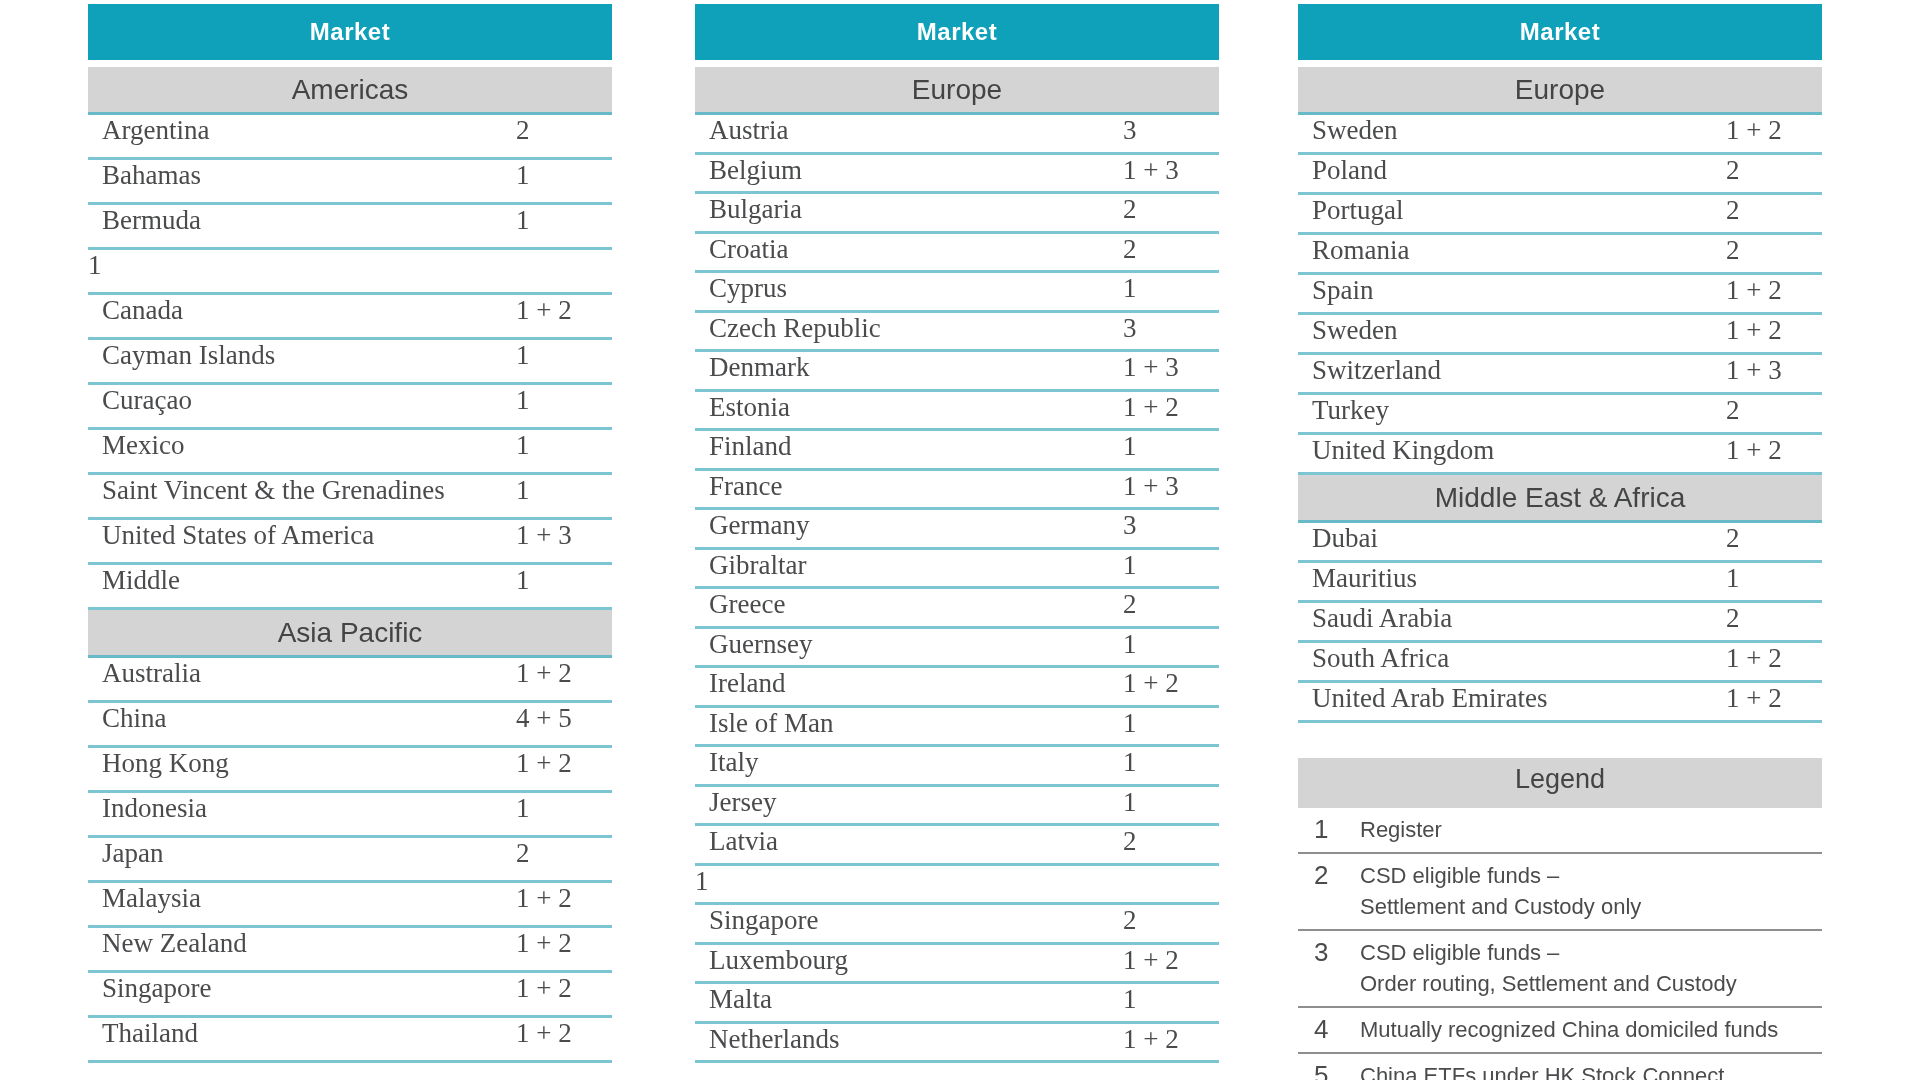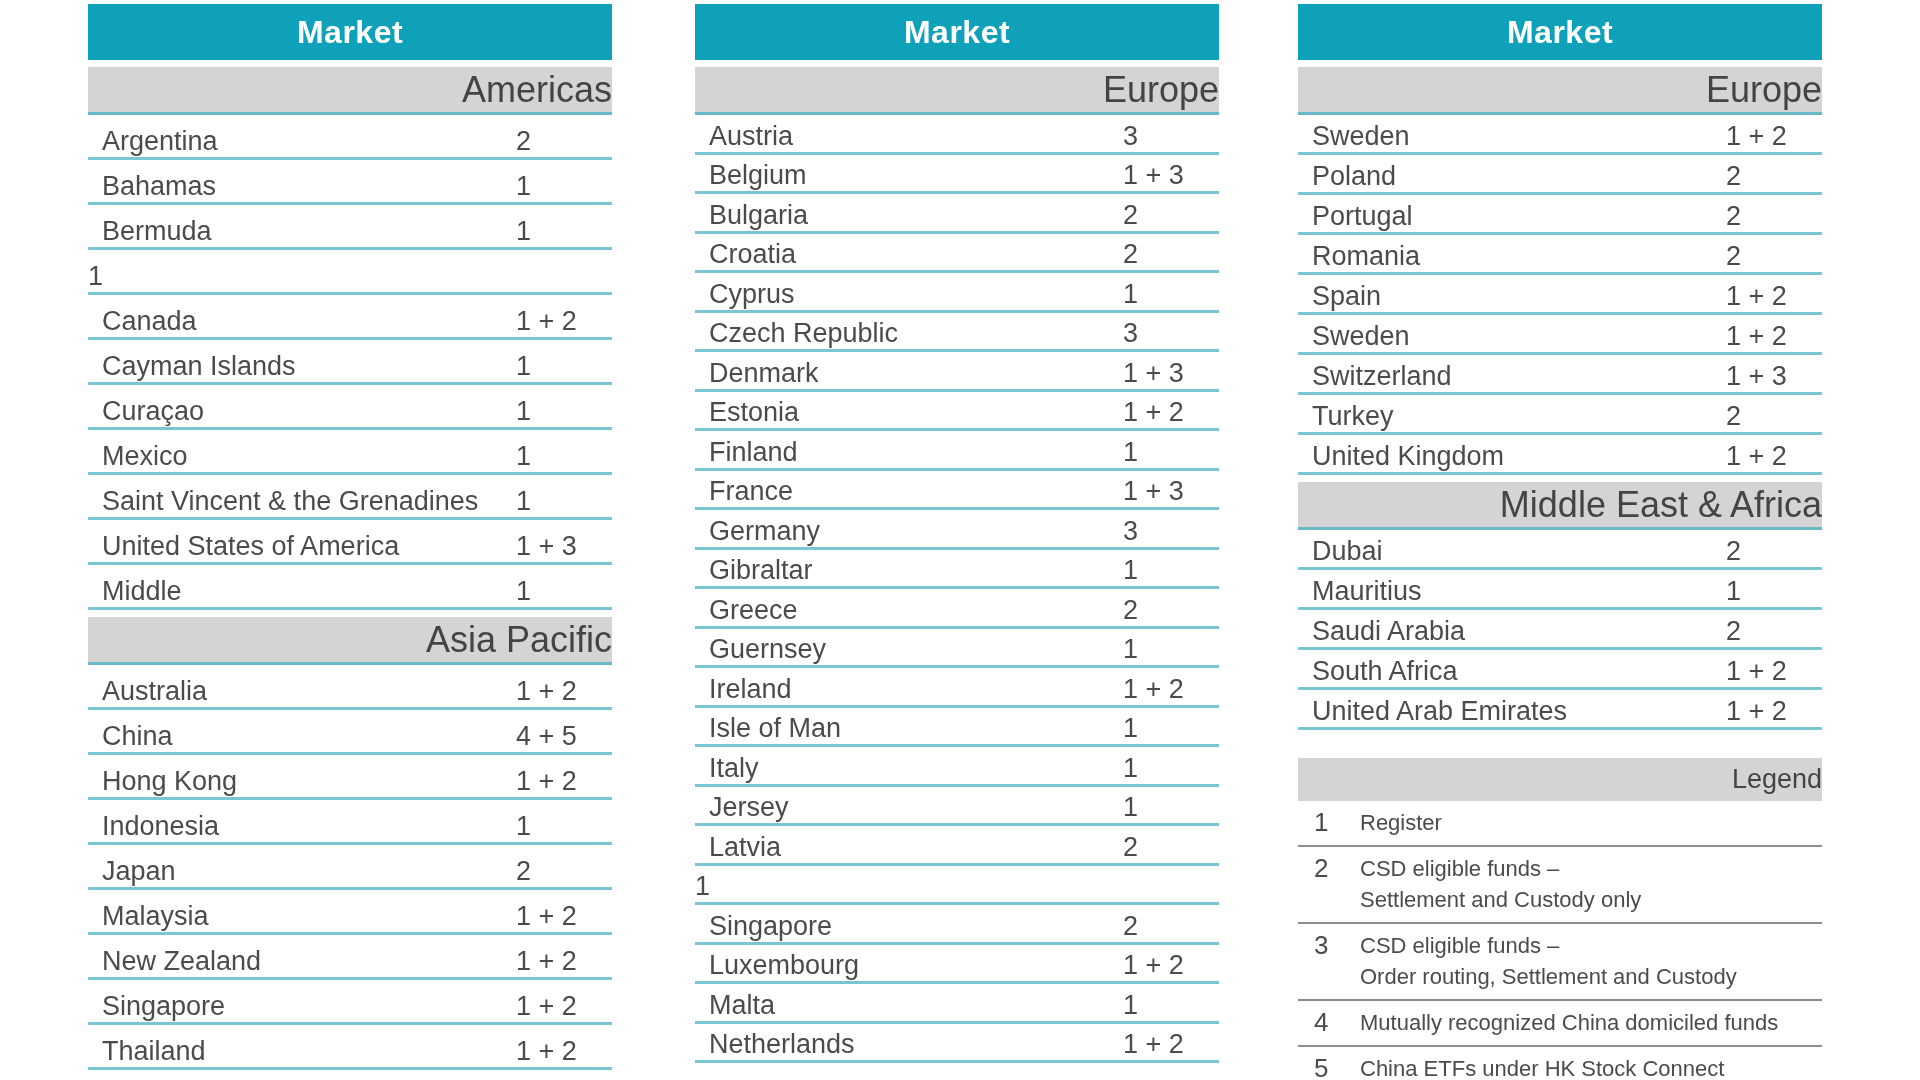--- a/index.html
+++ b/index.html
@@ -25,66 +25,66 @@
     width:524px;
   }
   .table--1{ left:88px;  --rh:45px;  }
   .table--2{ left:695px; --rh:39.5px;}
   .table--3{ left:1298px;--rh:40px;  }
 
   .table-title{
     height:56px; line-height:56px;
     background:var(--teal);
     color:#ffffff;
-    font-size:32px; font-weight:bold;
+    font-size:24px; font-weight:bold;
     text-align:center;
     margin-bottom:7px;
     letter-spacing:.5px;
   }
   .section-band{
     height:45px; line-height:45px;
     background:var(--band-gray);
     color:var(--band-text);
-    font-size:36px;
-    text-align:right;
+    font-size:28px;
+    text-align:center;
     border-bottom:3px solid var(--band-line);
     box-sizing:content-box;
-    margin-top:7px;
   }
   .row{
     display:flex;
-    align-items:flex-end;
+    align-items:flex-start;
     height:var(--rh);
     box-sizing:border-box;
     border-bottom:3px solid var(--row-line);
     font-size:27px;
     color:var(--text);
+    font-family:Liberation Serif, serif;
   }
   .row .name{
     flex:1;
     padding-left:14px;
     white-space:nowrap;
   }
   .row .val{
     width:96px;
     text-align:left;
     white-space:nowrap;
   }
 
   .legend{
     position:absolute;
     left:1298px; top:758px;
     width:524px;
   }
   .legend-title{
-    height:43px; line-height:42px;
+    height:50px; line-height:42px;
     background:var(--band-gray);
     color:var(--band-text);
     font-size:27px;
-    text-align:right;
+    text-align:center;
   }
   .legend-item{
     display:flex;
     align-items:flex-start;
     border-bottom:2px solid var(--legend-line);
     padding:6px 0 7px 0;
     color:var(--text);
   }
   .legend-item .code{
     width:46px;

